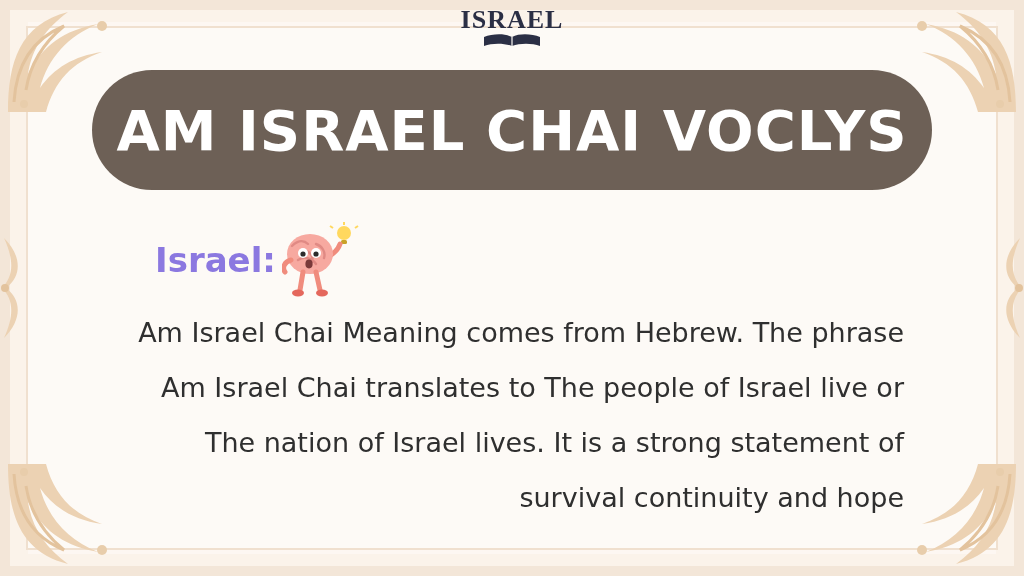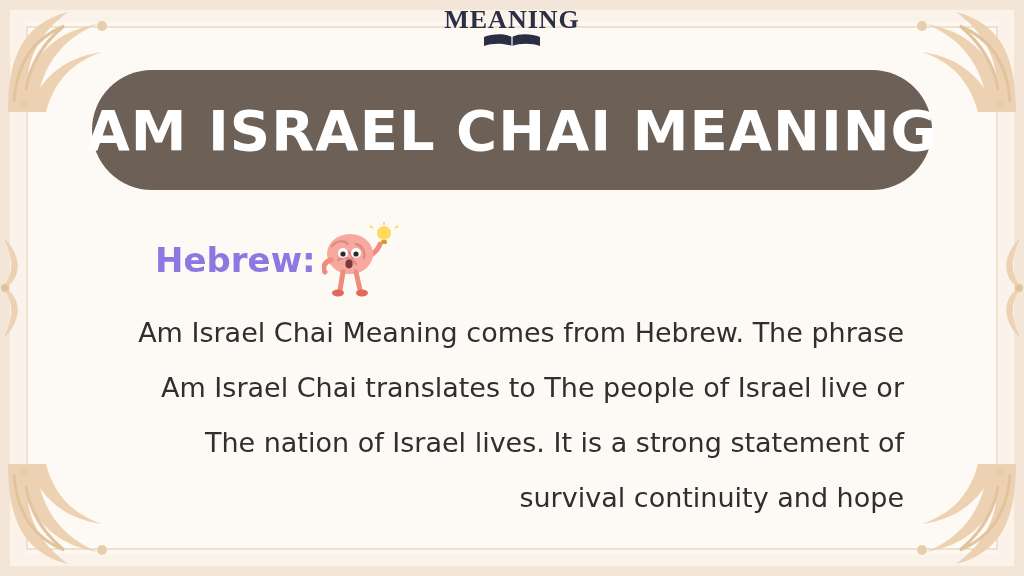--- a/index.html
+++ b/index.html
@@ -217,36 +217,36 @@
     </svg>
   </div>
   <div class="edge-flourish right">
     <svg width="34" height="120" viewBox="0 0 34 120">
       <path d="M8 10 C26 28 26 48 10 60 C26 72 26 92 8 110 C18 88 18 72 6 60 C18 48 18 32 8 10 Z" fill="#ecd2b3"></path>
       <circle cx="9" cy="60" r="4" fill="#e3c39d"></circle>
     </svg>
   </div>
 
   <div class="brand">
-    <div class="brand-name">MEANING</div>
+    <div class="brand-name">ISRAEL</div>
     <div class="brand-book">
       <svg width="64" height="14" viewBox="0 0 64 14">
         <path d="M32 3 C24 -1 12 0 4 3 L4 12 C12 9 24 9 32 12 Z" fill="#2b2f45"></path>
         <path d="M32 3 C40 -1 52 0 60 3 L60 12 C52 9 40 9 32 12 Z" fill="#2b2f45"></path>
         <line x1="32" y1="3" x2="32" y2="12" stroke="#fdfaf6" stroke-width="1.2"></line>
       </svg>
     </div>
   </div>
 
   <div class="title-wrap">
-    <div class="title-text">AM ISRAEL CHAI MEANING</div>
+    <div class="title-text">AM ISRAEL CHAI VOCLYS</div>
   </div>
 
   <div class="meaning-row">
-    <span class="meaning-label">Hebrew:</span>
+    <span class="meaning-label">Israel:</span>
     <span class="brain-emoji">
       <svg class="brain-svg" width="84" height="76" viewBox="0 0 84 76">
 
         <circle cx="62" cy="11" r="7" fill="#ffd85e"></circle>
         <rect x="59" y="18" width="6" height="4" rx="1.5" fill="#c9a227"></rect>
         <line x1="62" y1="0" x2="62" y2="3" stroke="#ffd85e" stroke-width="2"></line>
         <line x1="73" y1="6" x2="76" y2="4" stroke="#ffd85e" stroke-width="2"></line>
         <line x1="51" y1="6" x2="48" y2="4" stroke="#ffd85e" stroke-width="2"></line>
 
         <path d="M44 36 C52 32 56 28 58 22" stroke="#f08c7d" stroke-width="5" fill="none" stroke-linecap="round"></path>

